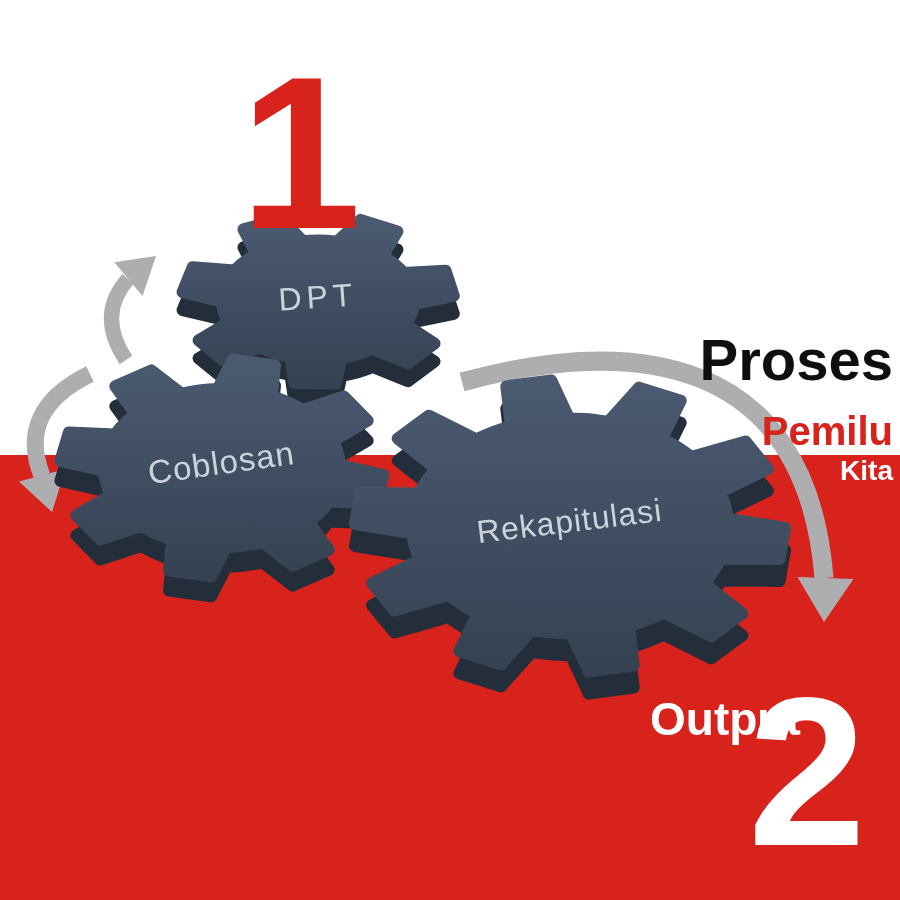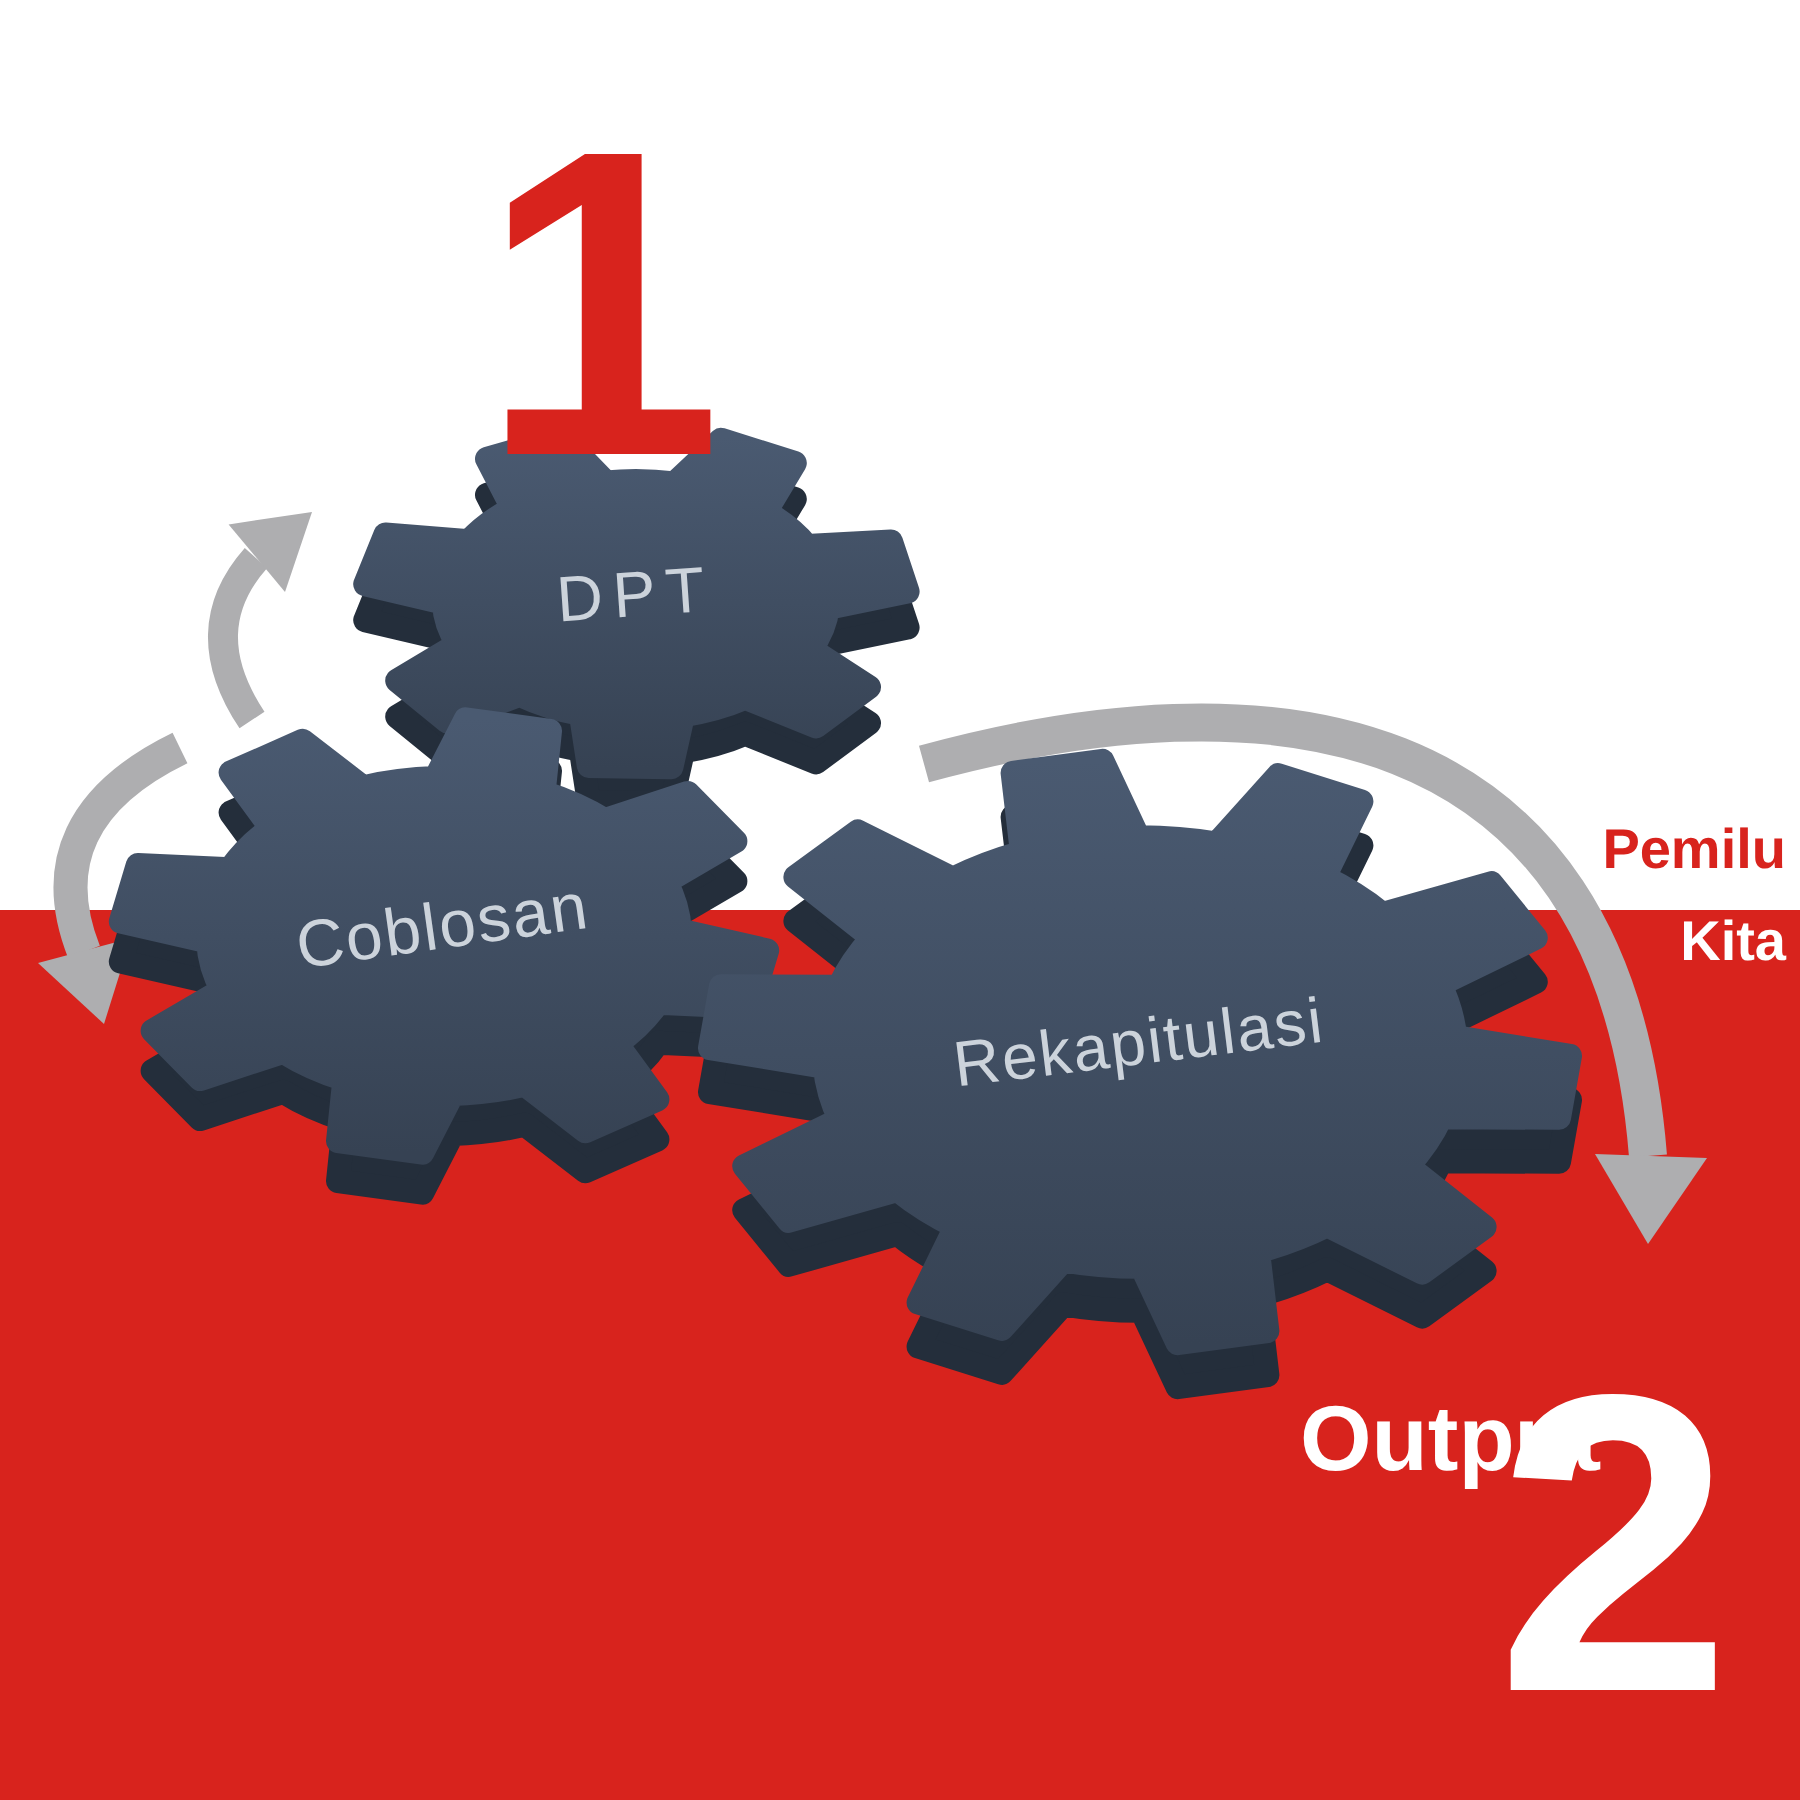--- a/index.html
+++ b/index.html
@@ -21,21 +21,21 @@
   .gear-face{fill:url(#gradFace);stroke:url(#gradFace);stroke-width:12;stroke-linejoin:round;}
   .gear-label{
     fill:var(--gear-label,#ccd3db);
     font-family:"Liberation Sans",sans-serif;
     text-anchor:middle;
   }
   .t{position:absolute;line-height:1;font-weight:700;white-space:nowrap;}
   .t.input  {left:172px;top:128px;font-size:44px;color:var(--red,#d8231d);}
   .t.one    {left:240px;top:44px;font-size:218px;color:var(--red,#d8231d);}
   .t.proses {right:7px;top:331px;font-size:58px;color:var(--black,#0f0f0f);}
-  .t.pemilu {right:7px;top:411px;font-size:28px;color:var(--red,#d8231d);}
+  .t.pemilu {right:7px;top:411px;font-size:40px;color:var(--red,#d8231d);}
   .t.kita   {right:7px;top:457px;font-size:28px;color:var(--white,#ffffff);}
   .t.output {left:650px;top:696px;font-size:46px;color:var(--white,#ffffff);}
   .t.two    {left:748px;top:666px;font-size:212px;color:var(--white,#ffffff);}
 </style>
 </head>
 <body>
 
 <div class="stage">
 
   <div class="red-bg"></div>
@@ -76,17 +76,18 @@
     </g>
 
     <g class="gear">
       <path class="gear-side" d="M157.6,-7.4 L215.0,1.9 L209.5,32.9 L150.5,32.6 A 158 107.4 0 0 1 133.9,57.1 L133.9,57.1 L172.3,87.5 L141.1,110.3 L93.6,86.6 A 158 107.4 0 0 1 59.0,99.7 L59.0,99.7 L63.7,139.6 L18.8,145.6 L0.9,107.4 A 158 107.4 0 0 1 -38.4,104.2 L-38.4,104.2 L-69.1,138.4 L-110.7,125.3 L-92.1,87.3 A 158 107.4 0 0 1 -121.2,69.0 L-121.2,69.0 L-175.6,84.4 L-197.9,57.1 L-150.0,33.8 A 158 107.4 0 0 1 -157.6,7.4 L-157.6,7.4 L-215.0,-1.9 L-209.5,-32.9 L-150.5,-32.6 A 158 107.4 0 0 1 -133.9,-57.1 L-133.9,-57.1 L-172.3,-87.5 L-141.1,-110.3 L-93.6,-86.6 A 158 107.4 0 0 1 -59.0,-99.7 L-59.0,-99.7 L-63.7,-139.6 L-18.8,-145.6 L-0.9,-107.4 A 158 107.4 0 0 1 38.4,-104.2 L38.4,-104.2 L69.1,-138.4 L110.7,-125.3 L92.1,-87.3 A 158 107.4 0 0 1 121.2,-69.0 L121.2,-69.0 L175.6,-84.4 L197.9,-57.1 L150.0,-33.8 A 158 107.4 0 0 1 157.6,-7.4 Z" transform="translate(570 548)"></path>
       <path class="gear-face" d="M157.6,-7.4 L215.0,1.9 L209.5,32.9 L150.5,32.6 A 158 107.4 0 0 1 133.9,57.1 L133.9,57.1 L172.3,87.5 L141.1,110.3 L93.6,86.6 A 158 107.4 0 0 1 59.0,99.7 L59.0,99.7 L63.7,139.6 L18.8,145.6 L0.9,107.4 A 158 107.4 0 0 1 -38.4,104.2 L-38.4,104.2 L-69.1,138.4 L-110.7,125.3 L-92.1,87.3 A 158 107.4 0 0 1 -121.2,69.0 L-121.2,69.0 L-175.6,84.4 L-197.9,57.1 L-150.0,33.8 A 158 107.4 0 0 1 -157.6,7.4 L-157.6,7.4 L-215.0,-1.9 L-209.5,-32.9 L-150.5,-32.6 A 158 107.4 0 0 1 -133.9,-57.1 L-133.9,-57.1 L-172.3,-87.5 L-141.1,-110.3 L-93.6,-86.6 A 158 107.4 0 0 1 -59.0,-99.7 L-59.0,-99.7 L-63.7,-139.6 L-18.8,-145.6 L-0.9,-107.4 A 158 107.4 0 0 1 38.4,-104.2 L38.4,-104.2 L69.1,-138.4 L110.7,-125.3 L92.1,-87.3 A 158 107.4 0 0 1 121.2,-69.0 L121.2,-69.0 L175.6,-84.4 L197.9,-57.1 L150.0,-33.8 A 158 107.4 0 0 1 157.6,-7.4 Z" transform="translate(570 526)"></path>
       <text class="gear-label" x="570" y="532" font-size="32" letter-spacing="1" transform="rotate(-7 570 526)">Rekapitulasi</text>
     </g>
   </svg>
 
   <div class="t one">1</div>
+  <div class="t proses">Proses</div>
   <div class="t pemilu">Pemilu</div>
   <div class="t kita">Kita</div>
   <div class="t output">Output</div>
   <div class="t two">2</div>
 </div>
 
 </body></html>

